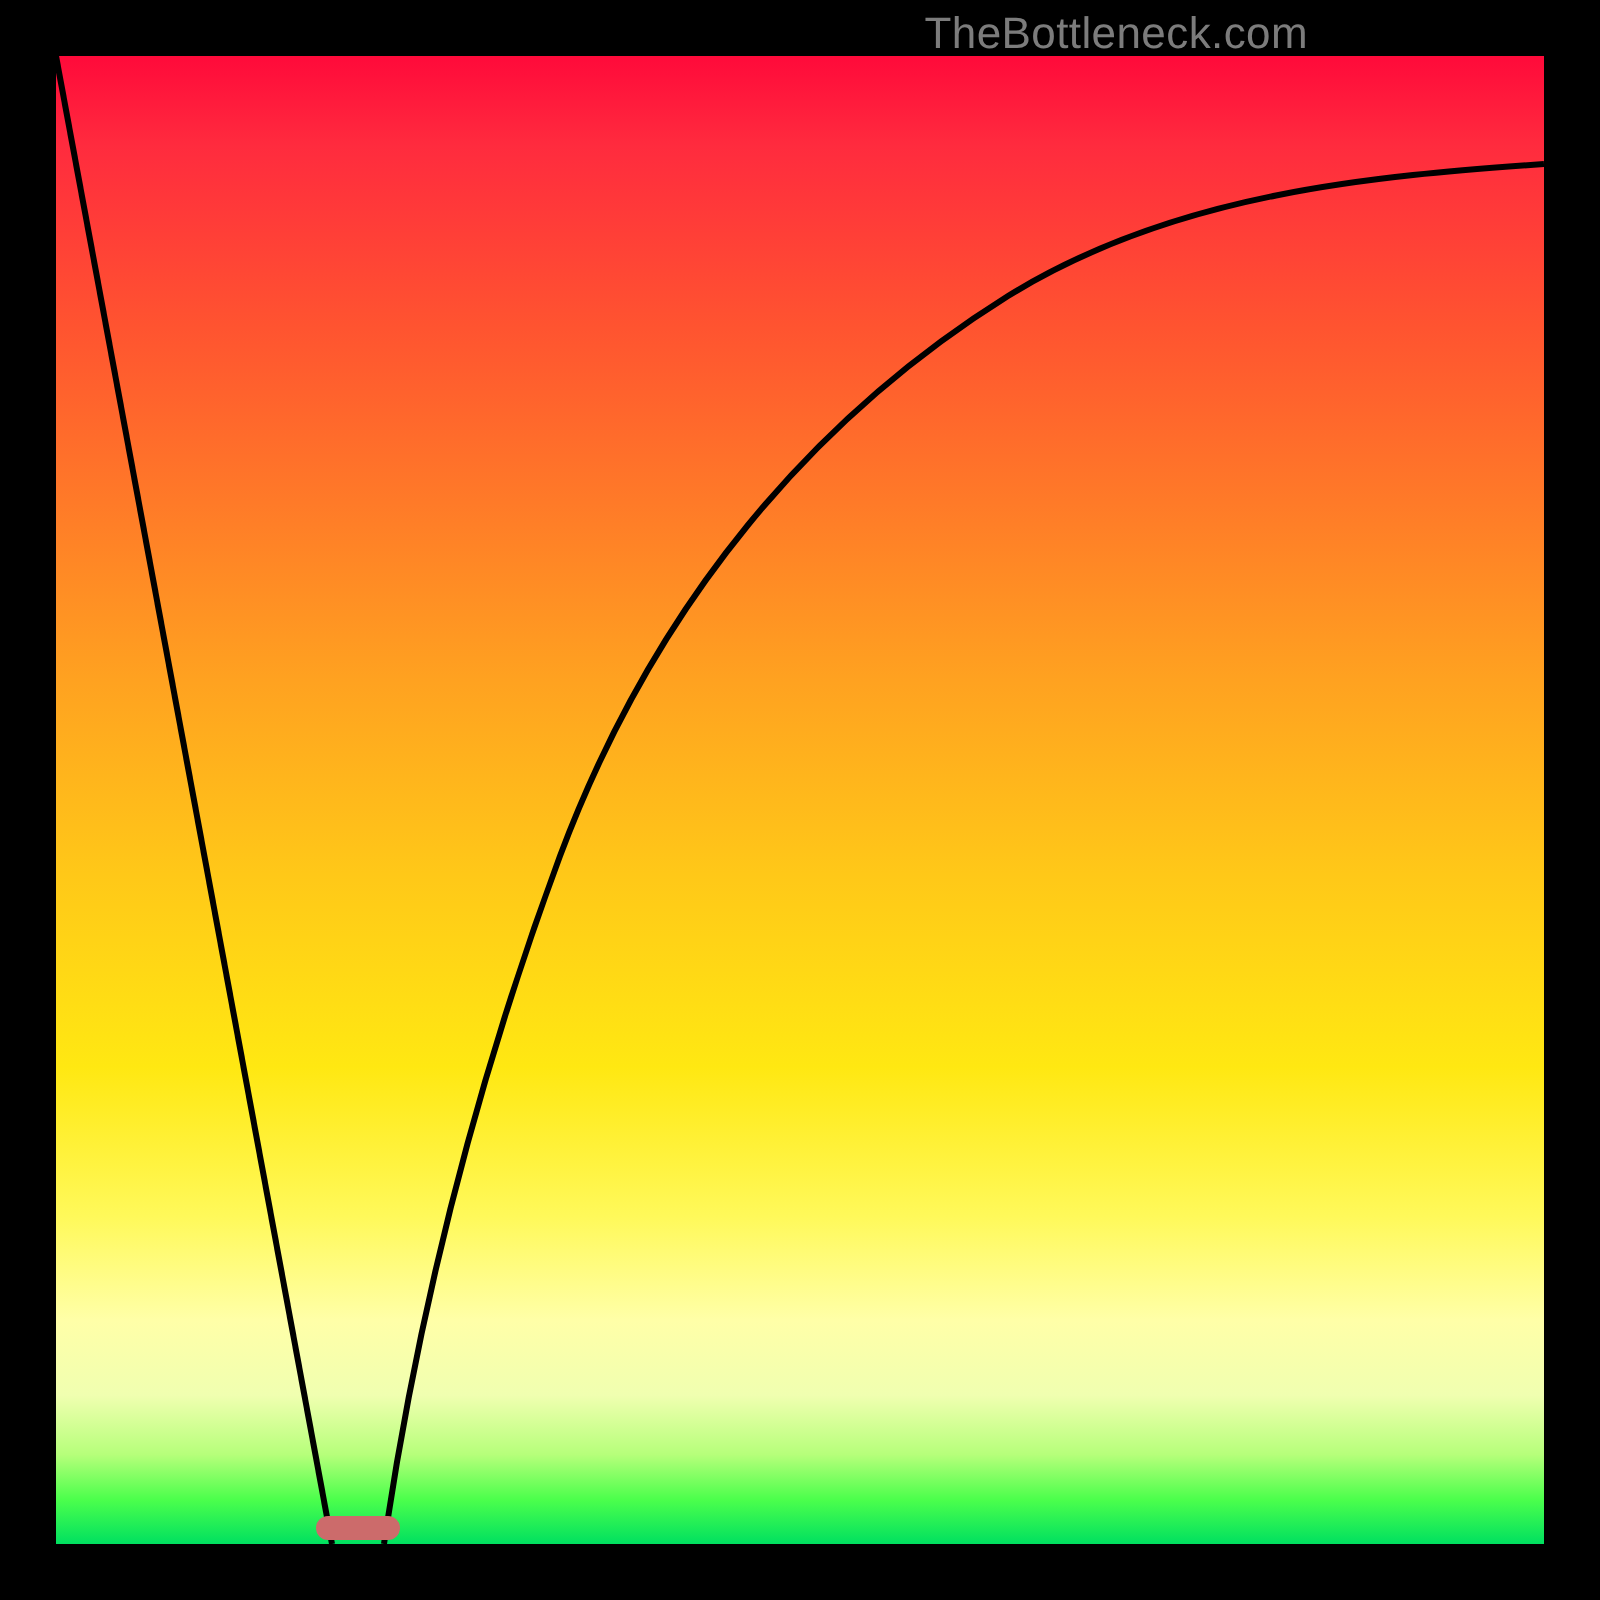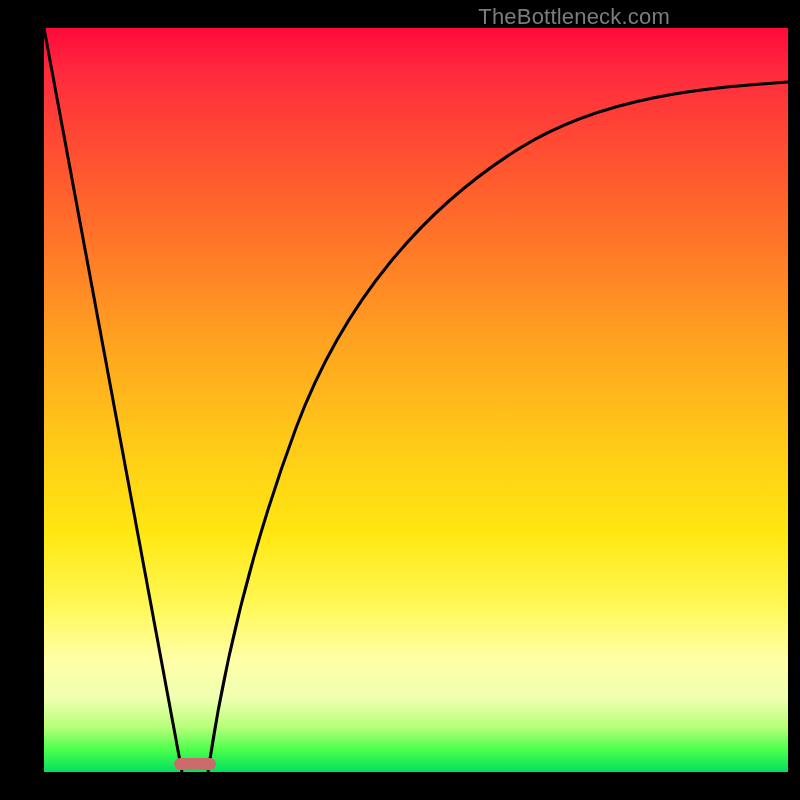--- a/index.html
+++ b/index.html
@@ -7,21 +7,21 @@
     padding: 0;
     width: 800px;
     height: 800px;
     background: #000;
     overflow: hidden;
     font-family: Arial, Helvetica, sans-serif;
   }
   .frame {
     position: absolute;
     top: 0;
-    left: 16px;
+    left: 0;
     width: 664px;
     height: 800px;
     background: #000;
   }
   .plot-area {
     position: absolute;
     top: 28px;
     left: 28px;
     width: 744px;
     height: 744px;

